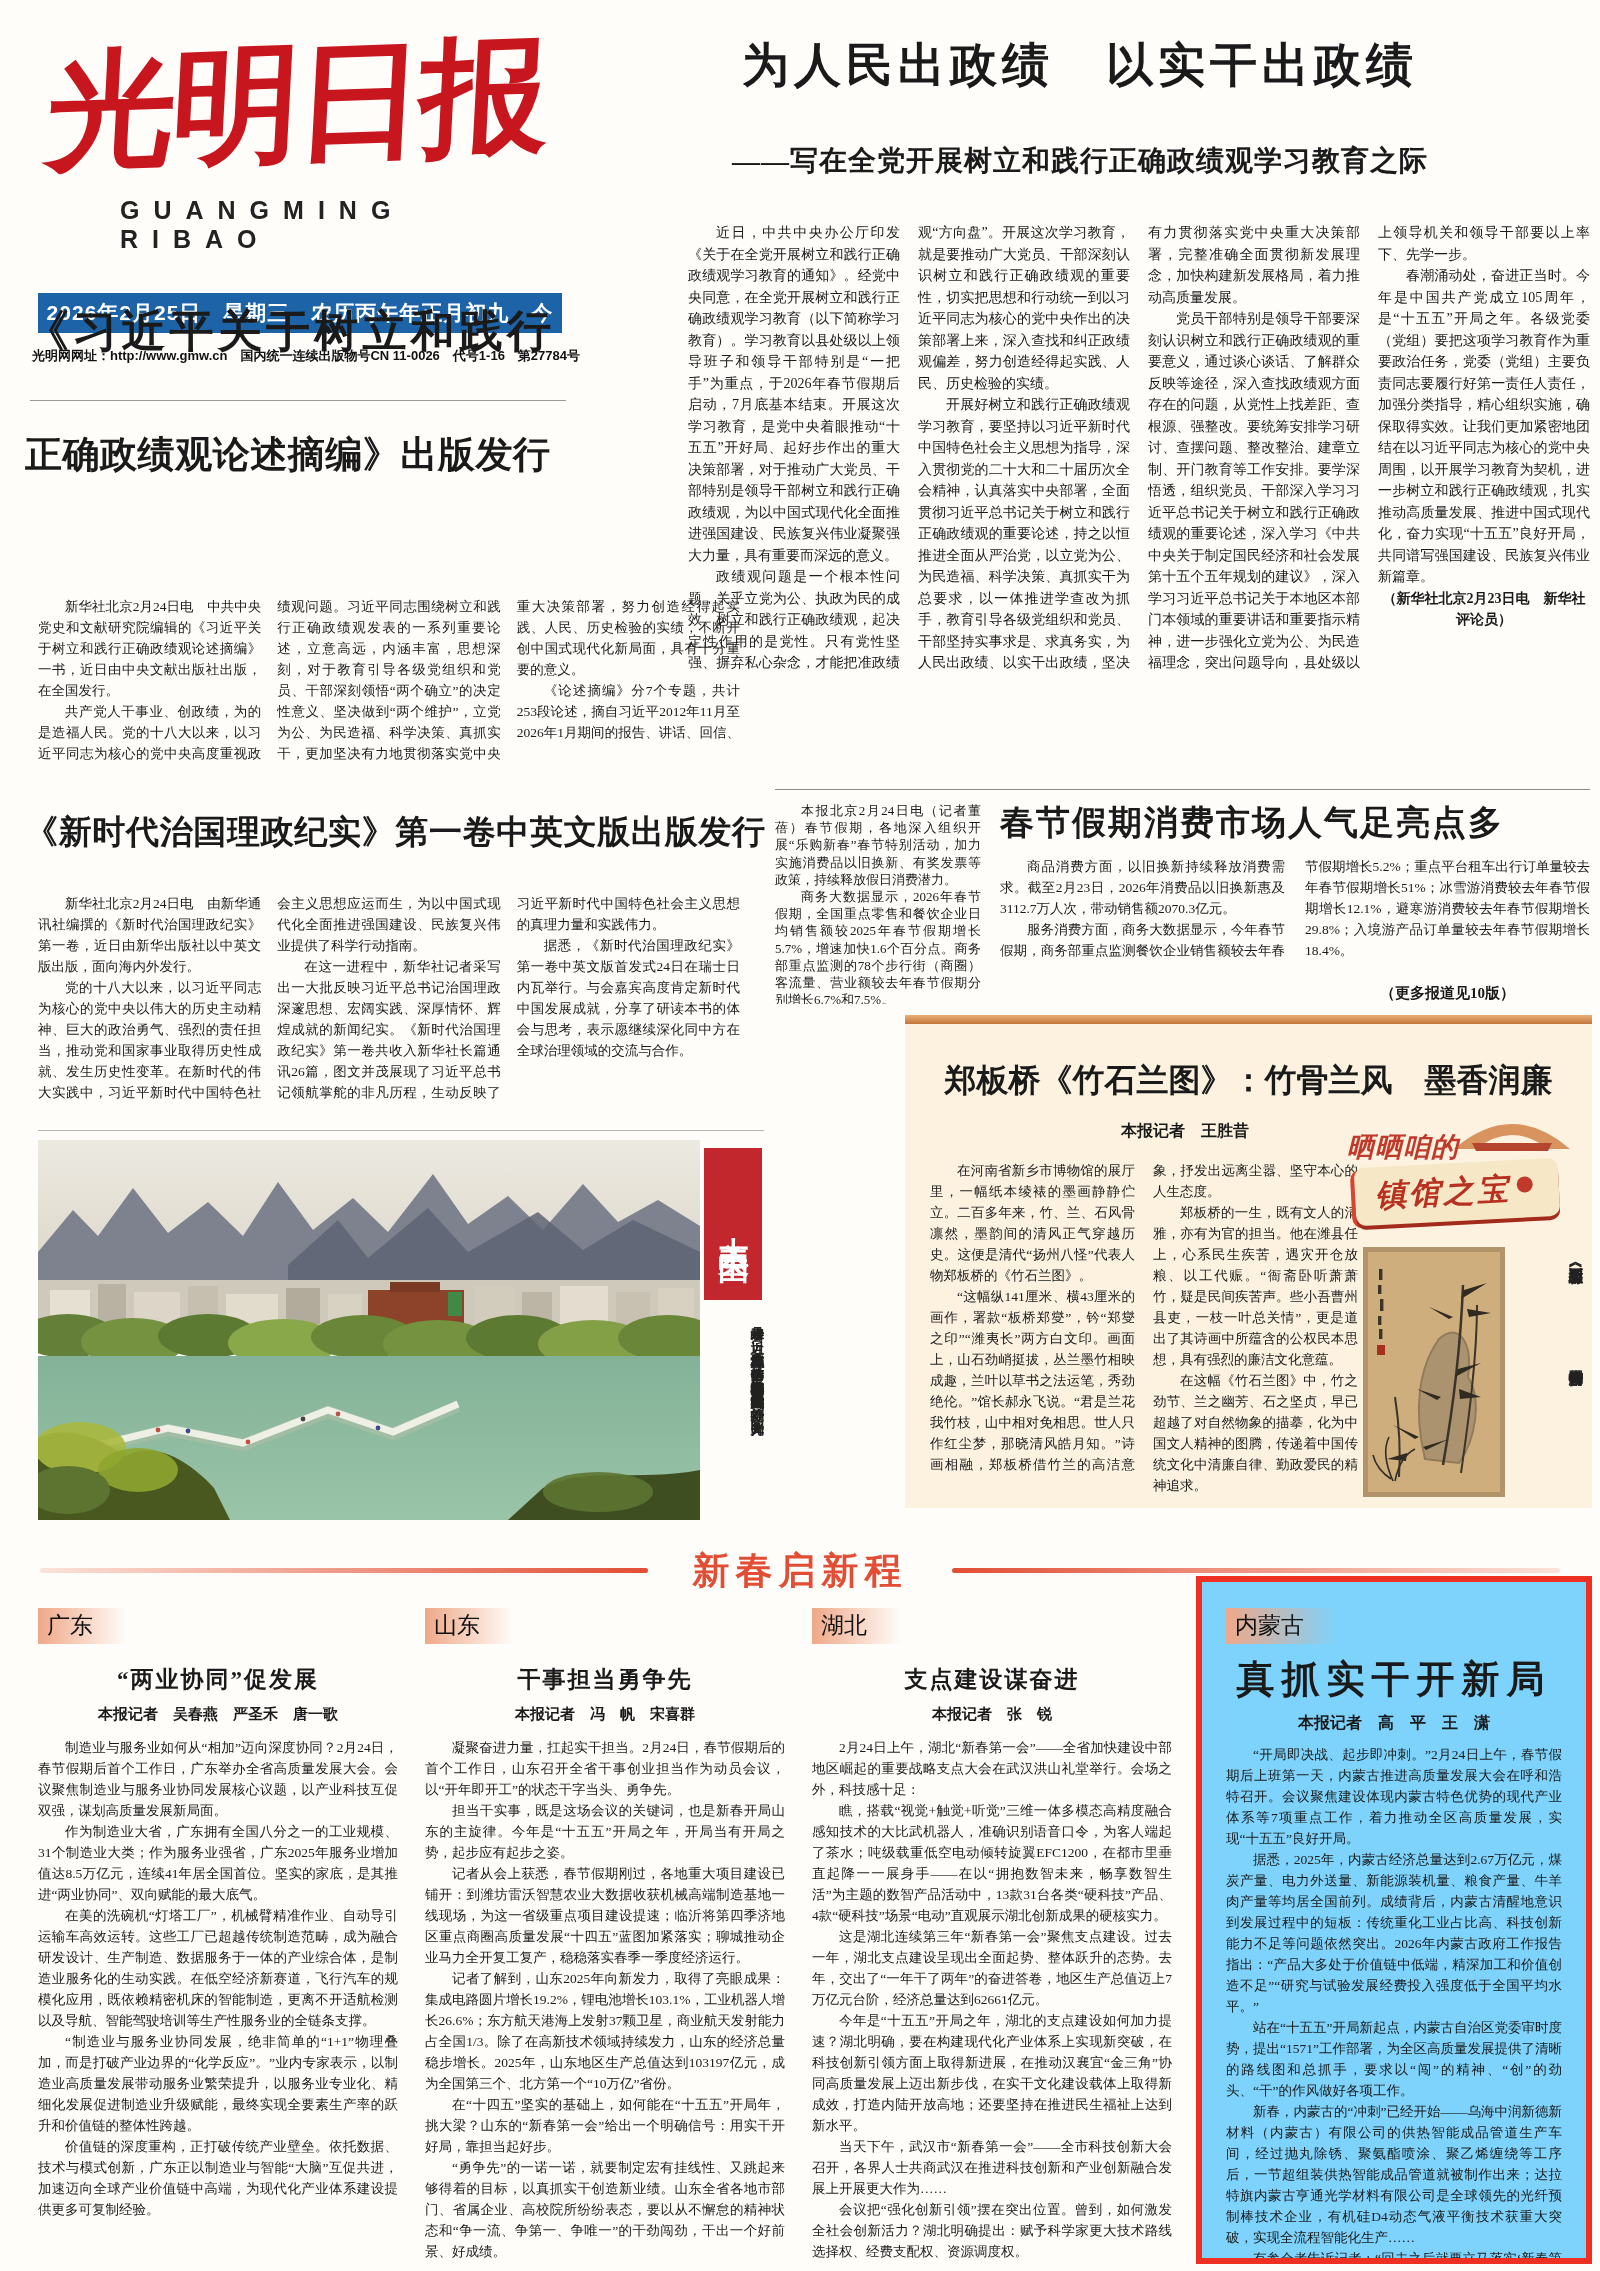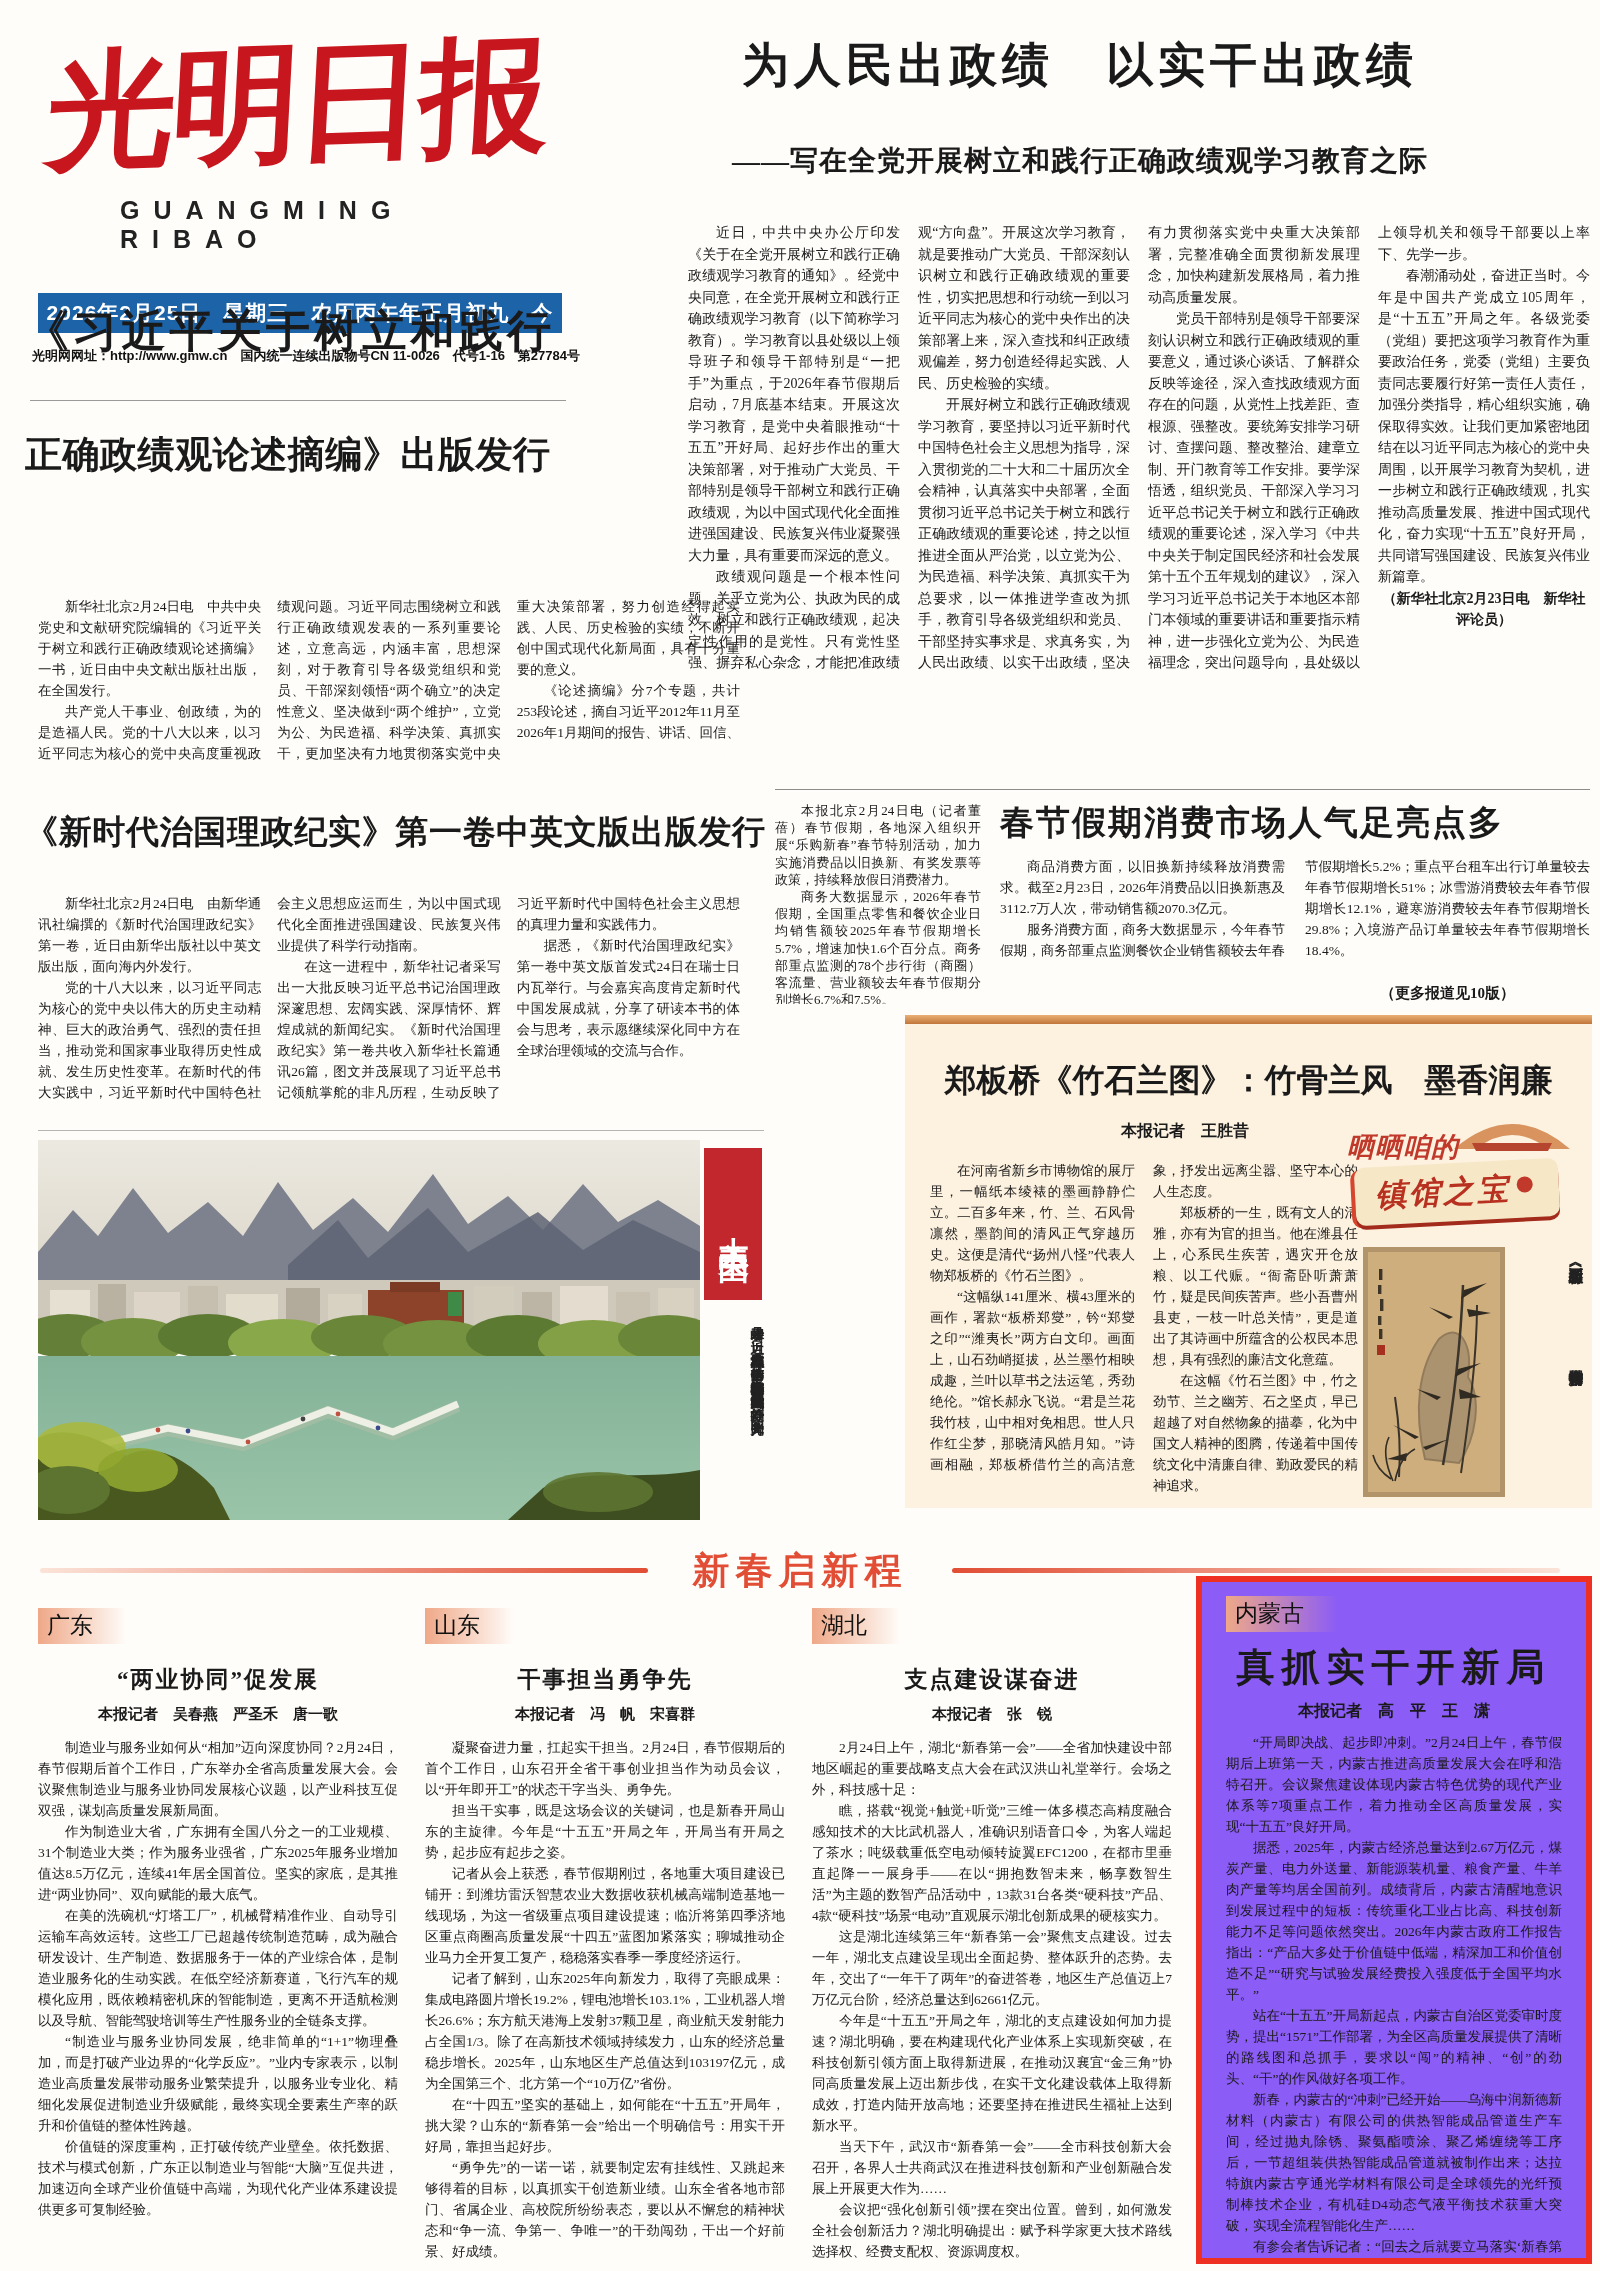--- a/index.html
+++ b/index.html
@@ -84,22 +84,22 @@
   .sec-rule.r{left:952px;width:608px;background:linear-gradient(270deg,#fbe3d8,#e14e35);}
 
   
   .region{top:1608px;width:360px;height:656px;overflow:hidden;}
   .tag{display:inline-block;font-family:"Liberation Sans",sans-serif;font-weight:400;font-size:23px;
       color:#111;padding:2px 34px 3px 9px;background:linear-gradient(90deg,#efa888,rgba(255,255,255,0));}
   .region h3, .im-box h3{font-size:23px;font-weight:900;text-align:center;margin:20px 0 10px;letter-spacing:2px;
       font-family:"Liberation Serif",serif;}
   .byline{text-align:center;font-size:15px;font-weight:700;margin-bottom:13px;}
   .r-body{font-size:13.5px;line-height:21px;}
-  .im-box{top:1576px;left:1196px;width:396px;height:688px;border:6px solid #ee3023;background:#8b5cf6;
-      padding:14px 24px;box-sizing:border-box;overflow:hidden;}
+  .im-box{top:1576px;left:1196px;width:396px;height:688px;border:6px solid #ee3023;background:#7dd3fc;
+      padding:26px 24px;box-sizing:border-box;overflow:hidden;}
   .im-box h3{font-size:38px;letter-spacing:7px;margin:10px 0 8px;}
   .im-box .byline{margin-bottom:10px;font-size:16px;}
   .im-box .r-body{font-size:13.5px;line-height:21px;}
 </style>
 </head>
 <body>
 
 <div class="abs mast-title">光明日报</div>
 <div class="abs mast-latin sans">GUANGMING RIBAO</div>
 <div class="abs date-bar sans">2026年2月25日　星期三　农历丙午年正月初九　今日16版</div>

